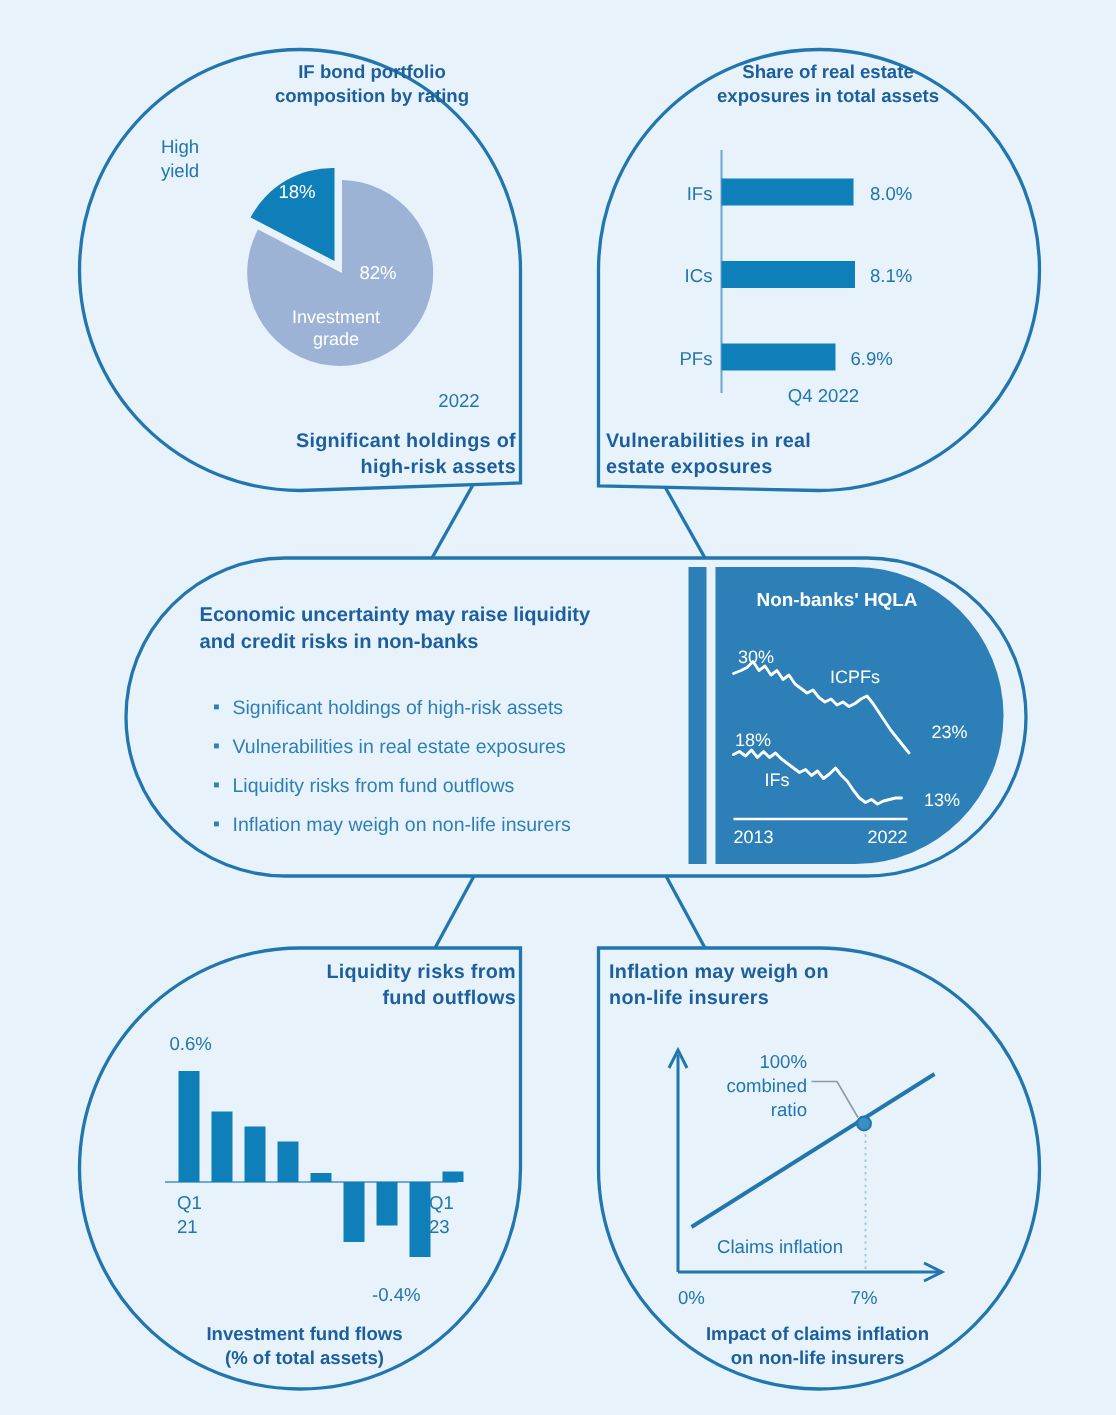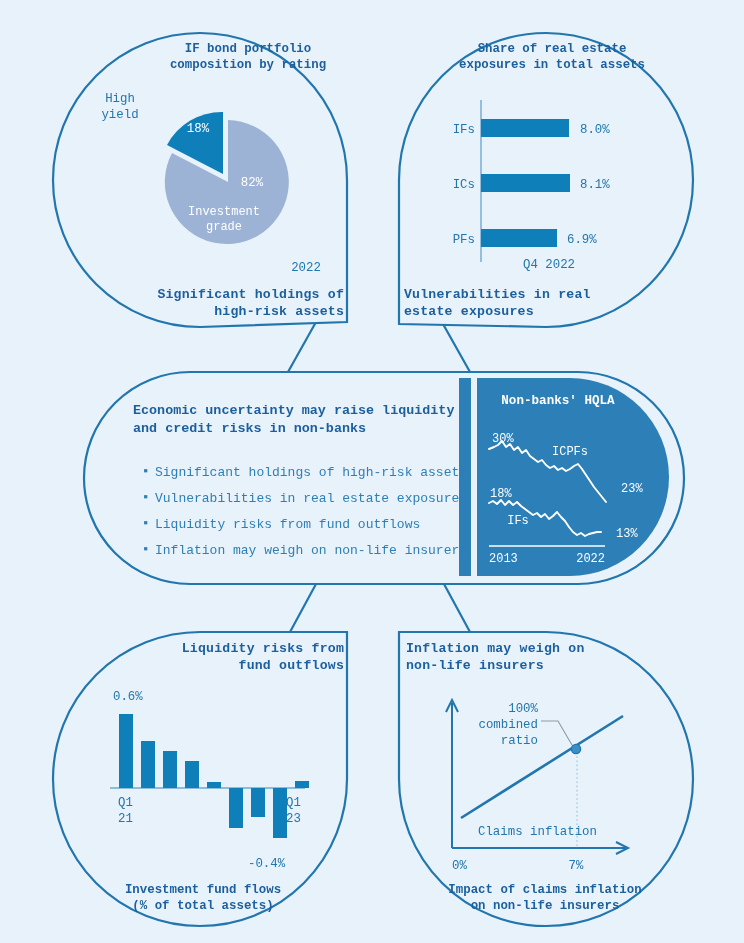--- a/index.html
+++ b/index.html
@@ -3,21 +3,21 @@
 <meta charset="utf-8">
 <style>
   html,body{margin:0;padding:0;}
   body{
     width:744px;height:943px;
     background:#e8f2fa;
     font-family:"Liberation Sans","DejaVu Sans",sans-serif;
     overflow:hidden;
     position:relative;
   }
-  #stage{position:absolute;left:0;top:0;width:744px;height:734px;font-family:Liberation Mono, monospace;}
+  #stage{position:absolute;left:0;top:0;width:744px;height:734px;}
   svg{display:block;}
   .shape-outline{fill:#e8f2fa;stroke:#2176ae;stroke-width:2.2;}
   .headline{font-weight:bold;font-size:13.2px;fill:#1b5f9e;letter-spacing:.2px;}
   .charttitle{font-weight:bold;font-size:12.4px;fill:#1b5f9e;}
   .axlabel{font-size:12.4px;fill:#2176ae;}
   .whitelabel{font-size:12.4px;fill:#ffffff;}
   .whitelabel-sm{font-size:12px;fill:#ffffff;}
   .paneltitle{font-weight:bold;font-size:12.6px;fill:#ffffff;}
   .bodyhead{font-weight:bold;font-size:13.4px;fill:#1b5f9e;}
   .bullet{font-size:13px;fill:#2d7fb8;}

